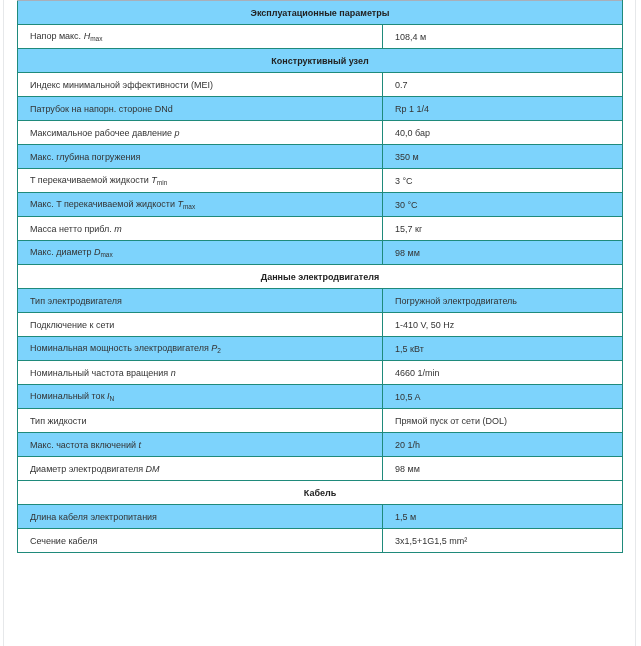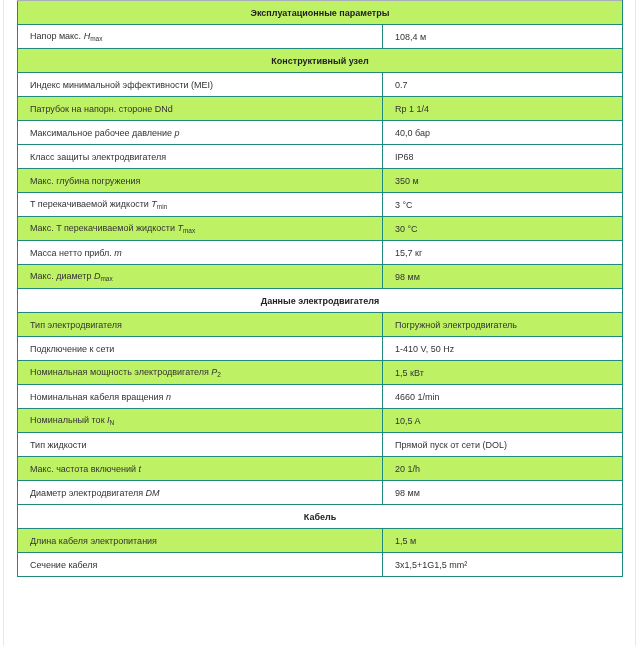--- a/index.html
+++ b/index.html
@@ -18,21 +18,21 @@
     border: 1px solid #1f8a7b;
     height: 24px; padding: 0 0 0 12px;
     font-size: 9px; color: #333333; vertical-align: middle;
     white-space: nowrap; overflow: hidden;
     box-sizing: border-box;
   }
   table.specs tr:first-child td { border-top: 1px solid #a9afb9; }
   table.specs td.section {
     text-align: center; font-weight: bold; color: #222222; padding: 0; font-size: 9px;
   }
-  tr.gray td { background: #bef264; }
+  tr.gray td { background: #7dd3fc; }
   tr.white td { background: #ffffff; }
   col.c1 { width: 365px; }
   col.c2 { width: 240px; }
   .sub { font-size: 6.5px; vertical-align: -2px; }
   i { font-style: italic; }
 </style>
 </head>
 <body>
 
 <div class="page-edge-left"></div>
@@ -61,24 +61,20 @@
       <td>0.7</td>
     </tr>
     <tr class="gray">
       <td>Патрубок на напорн. стороне DNd</td>
       <td>Rp 1 1/4</td>
     </tr>
     <tr class="white">
       <td><span>Максимальное рабочее давление </span><i>p</i></td>
       <td>40,0 бар</td>
     </tr>
-    <tr class="white">
-      <td>Класс защиты электродвигателя</td>
-      <td>IP68</td>
-    </tr>
     <tr class="gray">
       <td>Макс. глубина погружения</td>
       <td>350 м</td>
     </tr>
     <tr class="white">
       <td><span>T перекачиваемой жидкости </span><i>T</i><span class="sub">min</span></td>
       <td>3 °C</td>
     </tr>
     <tr class="gray">
       <td><span>Макс. T перекачиваемой жидкости </span><i>T</i><span class="sub">max</span></td>
@@ -102,21 +98,21 @@
     </tr>
     <tr class="white">
       <td>Подключение к сети</td>
       <td>1-410 V, 50 Hz</td>
     </tr>
     <tr class="gray">
       <td><span>Номинальная мощность электродвигателя </span><i>P</i><span class="sub">2</span></td>
       <td>1,5 кВт</td>
     </tr>
     <tr class="white">
-      <td><span>Номинальная кабеля вращения </span><i>n</i></td>
+      <td><span>Номинальный частота вращения </span><i>n</i></td>
       <td>4660 1/min</td>
     </tr>
     <tr class="gray">
       <td><span>Номинальный ток </span><i>I</i><span class="sub">N</span></td>
       <td>10,5 A</td>
     </tr>
     <tr class="white">
       <td>Тип жидкости</td>
       <td>Прямой пуск от сети (DOL)</td>
     </tr>

